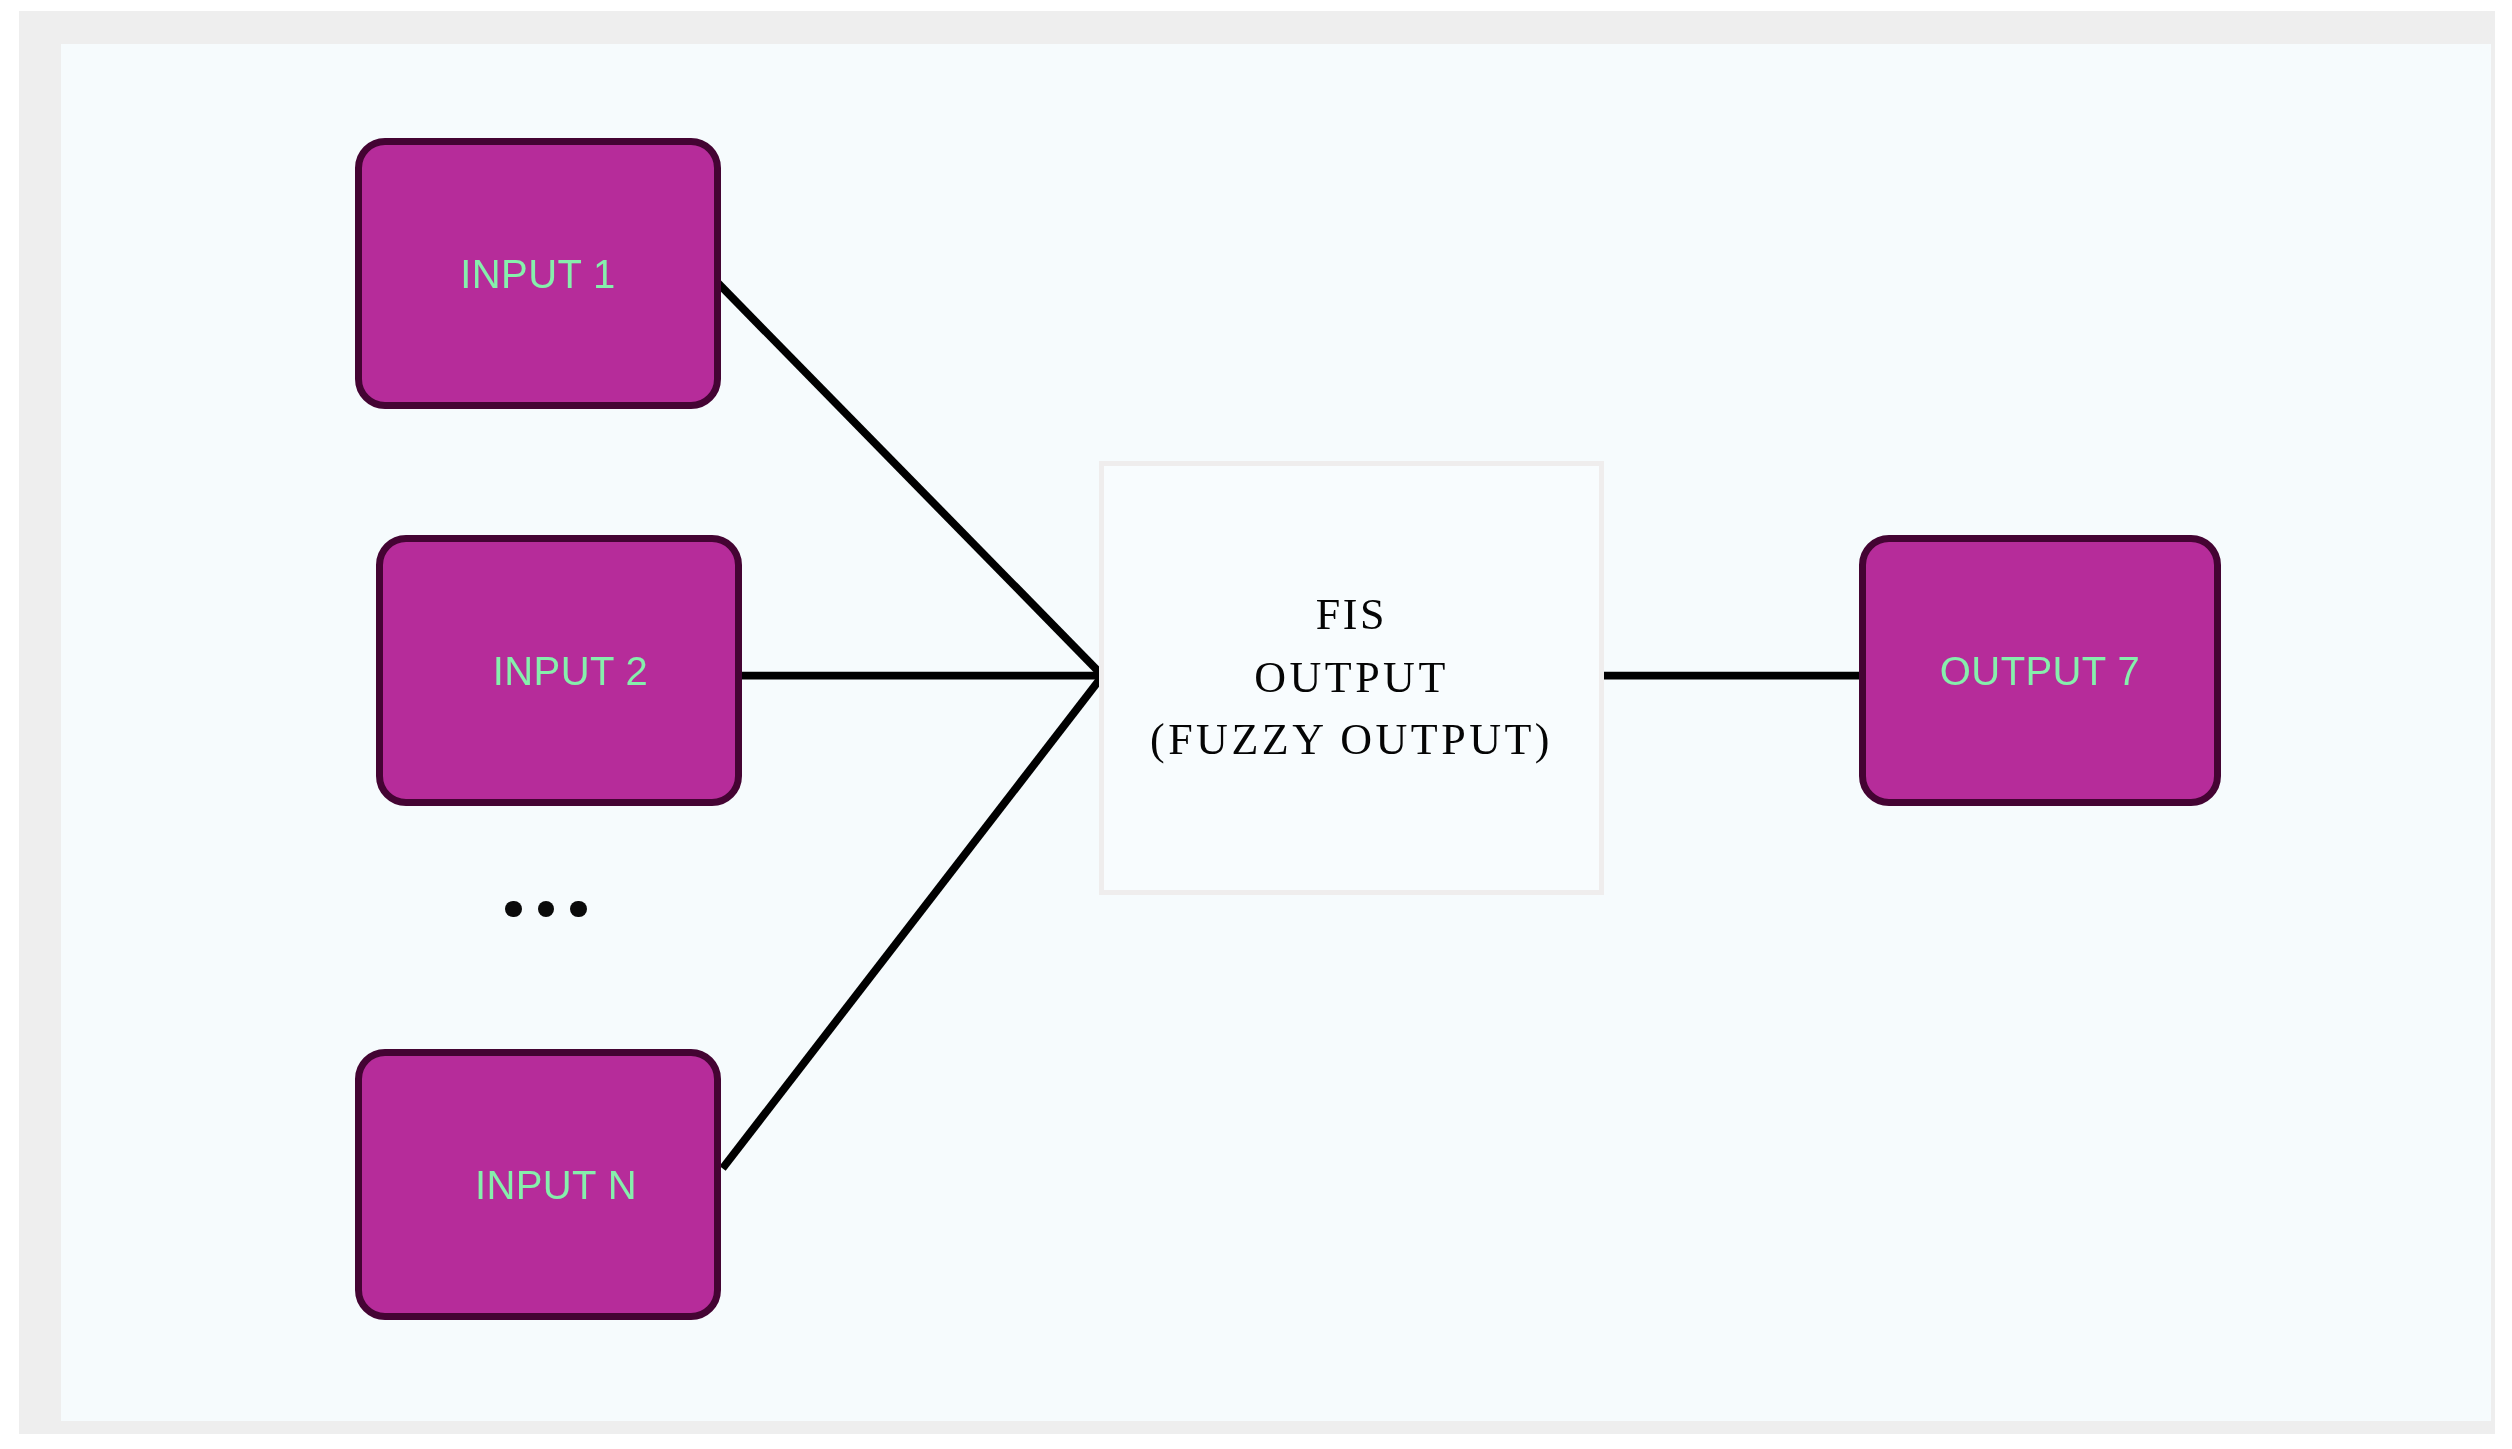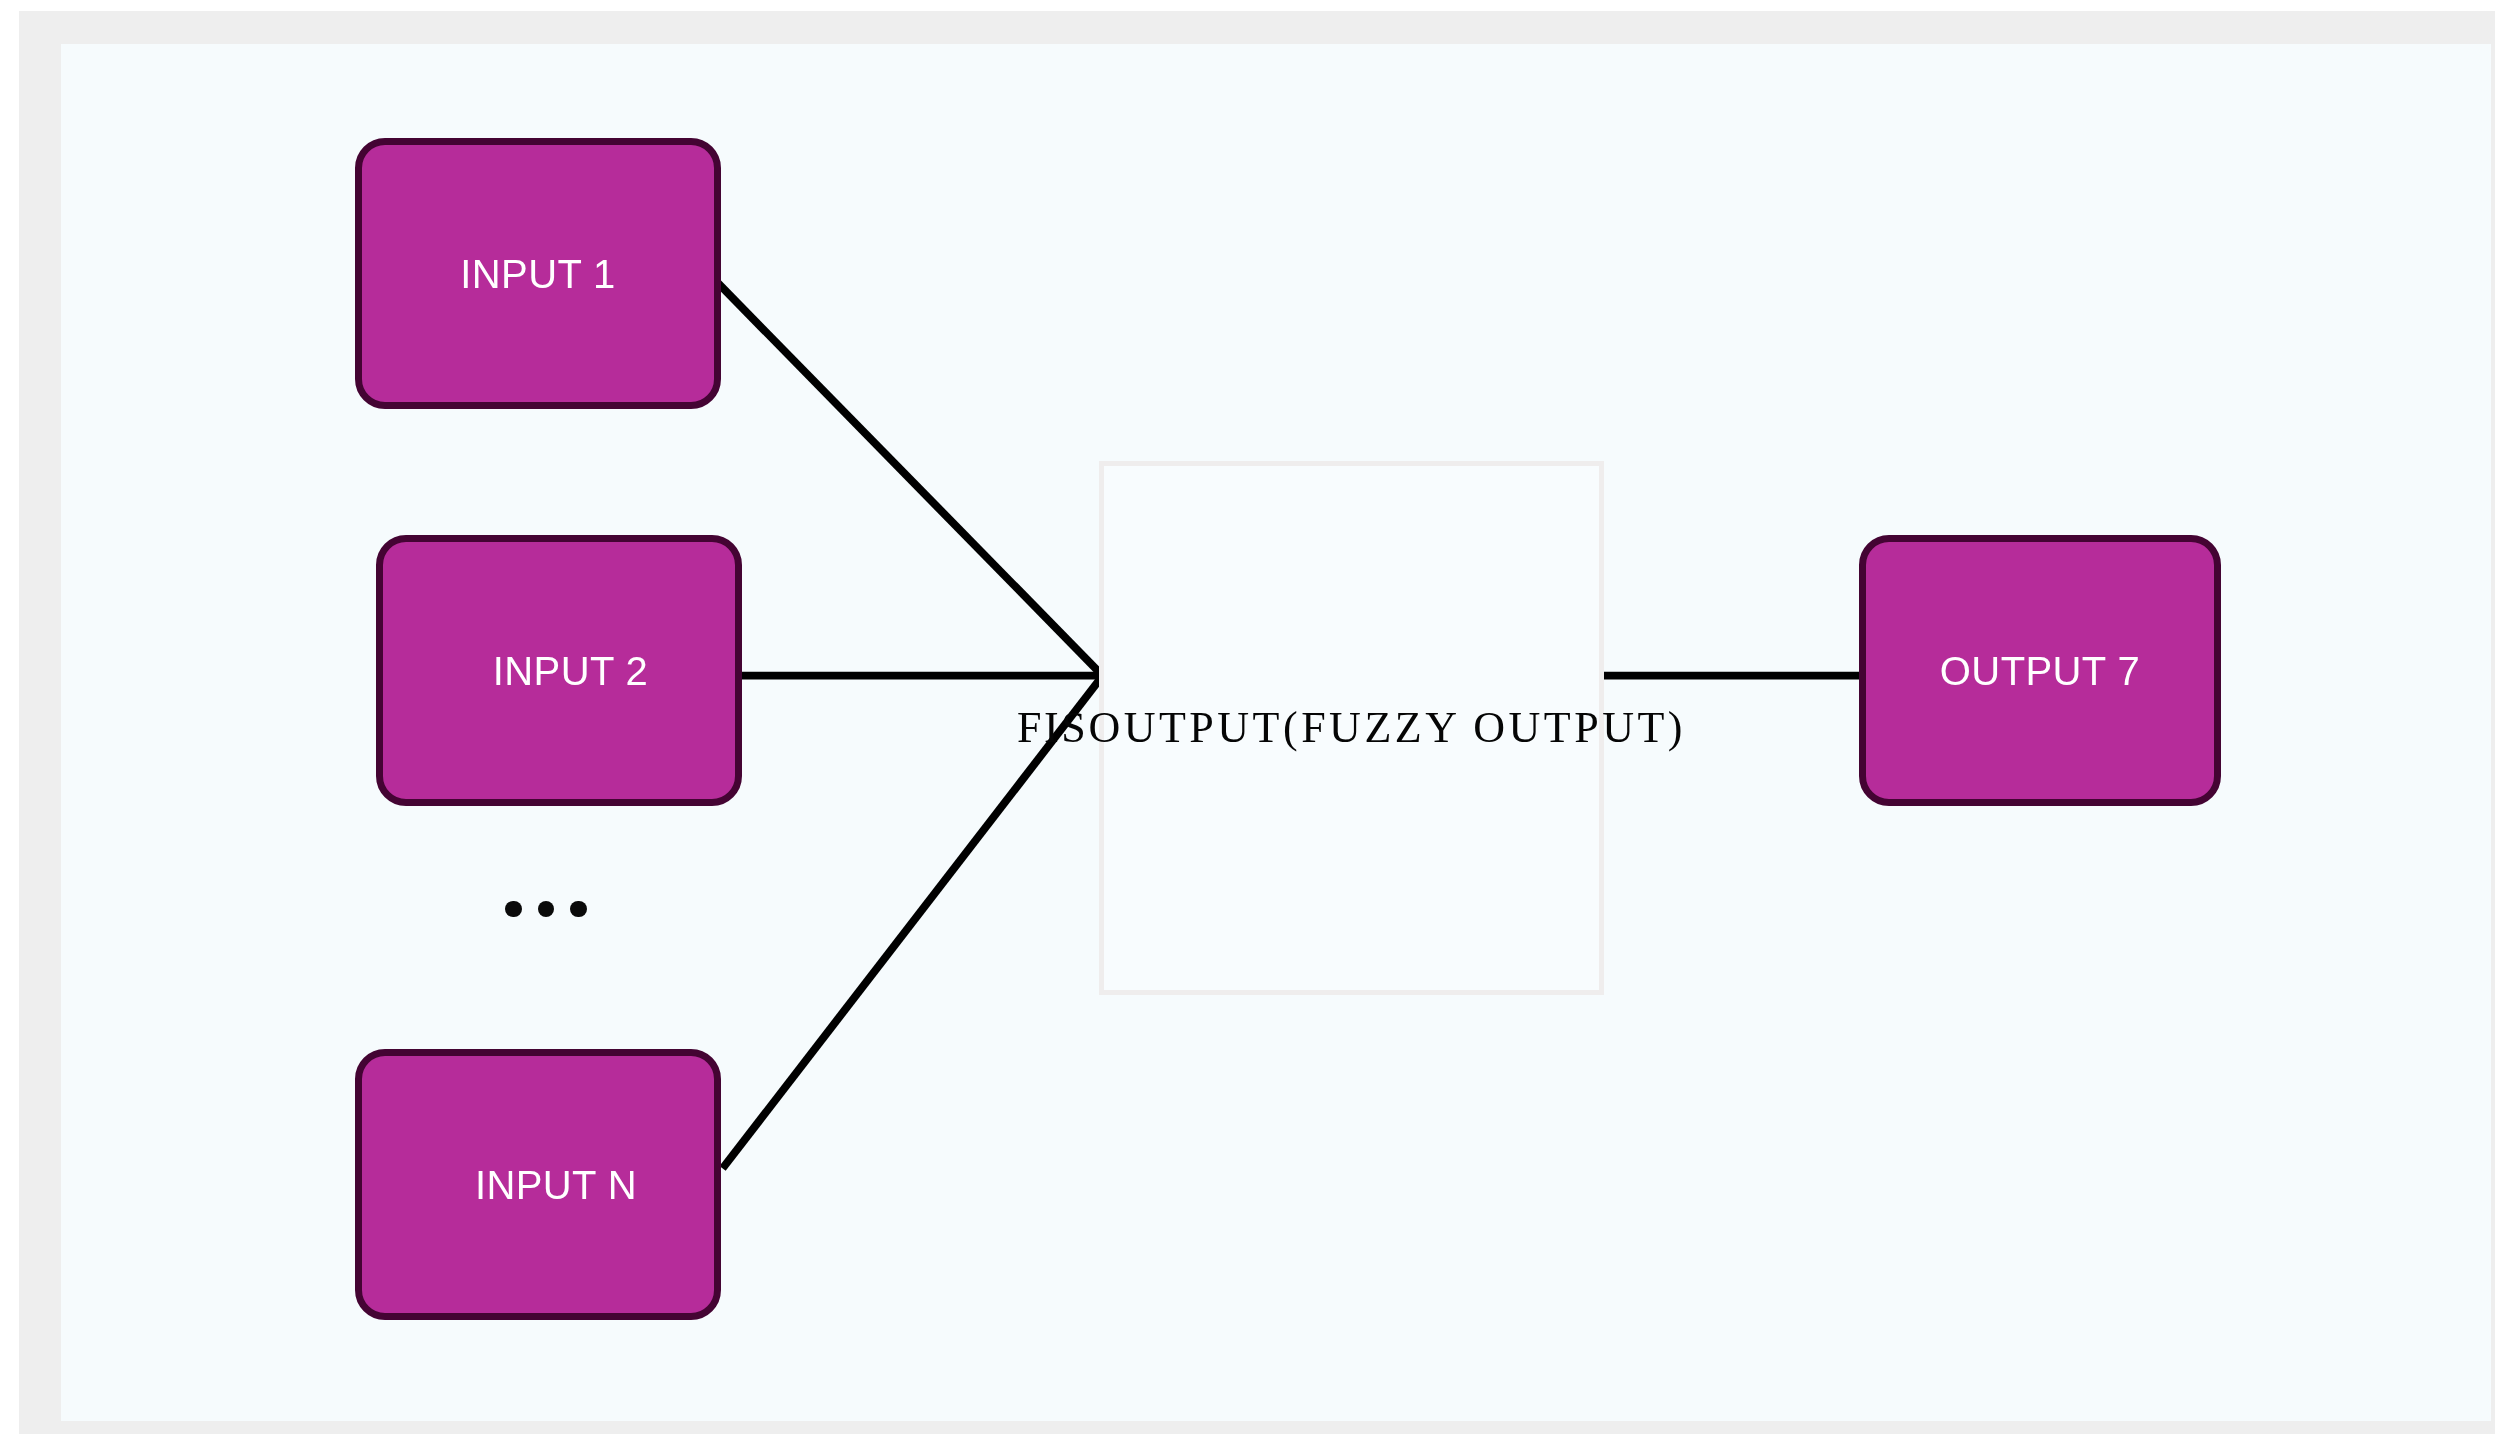--- a/index.html
+++ b/index.html
@@ -60,21 +60,21 @@
     background: #b62c9a;
     border: 7.9px solid #440433;
     border-radius: 30px;
     display: flex;
     align-items: center;
     justify-content: center;
   }
   .node-label {
     font-family: "Liberation Sans", sans-serif;
     font-size: 40px;
-    color: #ffffff;
+    color: #86efac;
     letter-spacing: 0.4px;
     line-height: 1;
     white-space: nowrap;
   }
 
   #node-input-1 { left: 355px;  top: 138px;  width: 366px; height: 271px; }
   #node-input-2 { left: 376px;  top: 535px;  width: 366px; height: 271px; padding-left: 23px; }
   #node-input-n { left: 355px;  top: 1049px; width: 366px; height: 271px; padding-left: 36px; }
   #node-output-1 { left: 1859px; top: 535px; width: 362px; height: 271px; }
 
@@ -96,26 +96,26 @@
     border-radius: 50%;
     background: #0a0a0a;
   }
 
   
   #node-fis {
     position: absolute;
     left: 1099px;
     top: 461px;
     width: 505px;
-    height: 534px;
+    height: 434px;
     box-sizing: border-box;
     background: #f8fcfe;
     border: 5.2px solid #efeded;
     display: flex;
-    flex-direction: row;
+    flex-direction: column;
     align-items: center;
     justify-content: center;
   }
   .fis-line {
     font-family: "Liberation Serif", serif;
     font-size: 44px;
     color: #050505;
     letter-spacing: 2.6px;
     line-height: 1.42;
     white-space: nowrap;

